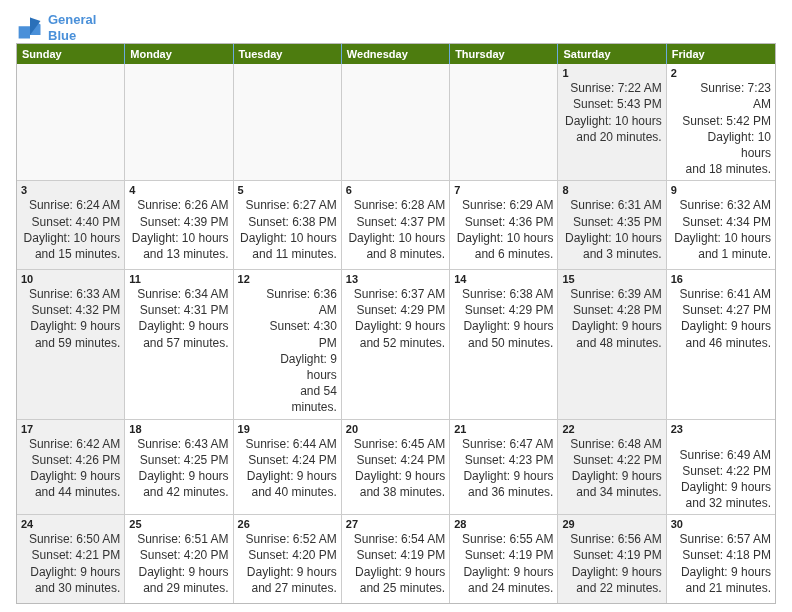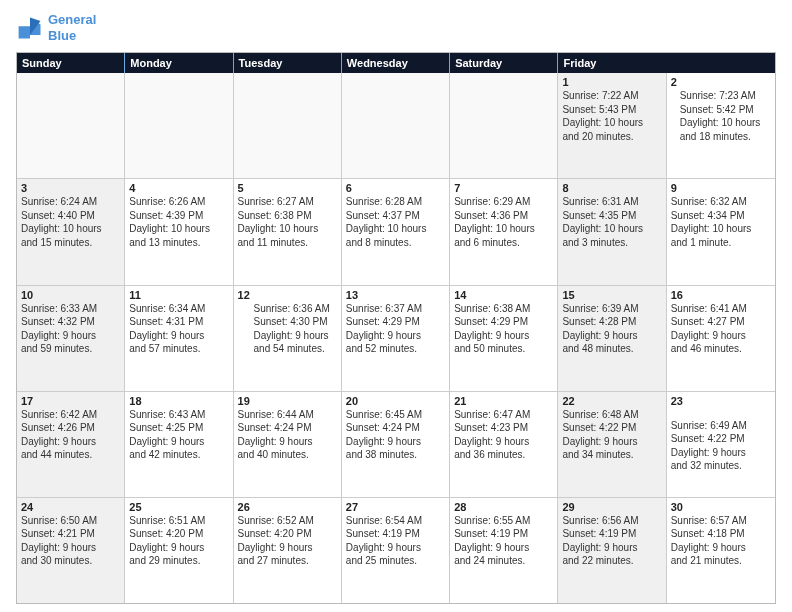--- a/index.html
+++ b/index.html
@@ -14,21 +14,21 @@
       width: 792px;
       height: 612px;
       padding: 12px 16px 8px 16px;
       display: flex;
       flex-direction: column;
     }
     .header {
       display: flex;
       align-items: flex-start;
       justify-content: space-between;
-      margin-bottom: 9px;
+      margin-bottom: 0;
     }
     .logo {
       display: flex;
       align-items: center;
       gap: 4px;
     }
     .logo-text {
       font-size: 13px;
       font-weight: bold;
       color: #333;
@@ -56,21 +56,21 @@
       margin-top: 2px;
     }
     .calendar {
       flex: 1;
       display: flex;
       flex-direction: column;
     }
     .cal-header {
       display: grid;
       grid-template-columns: repeat(7, 1fr);
-      background: #0f172a;
+      background: #4d7c0f;
     }
     .cal-header-cell {
       color: #fff;
       font-size: 11px;
       font-weight: bold;
       padding: 4px 5px;
       border-right: 1px solid #6aaae0;
     }
     .cal-header-cell:last-child { border-right: none; }
     .cal-body {
@@ -96,23 +96,24 @@
     .cal-cell:last-child { border-right: none; }
     .cal-cell.empty { background: #f9f9f9; }
     .cal-cell.shaded { background: #f0f0f0; }
     .day-num {
       font-size: 11px;
       font-weight: bold;
       margin-bottom: 1px;
       color: #222;
     }
     .cal-text {
-      font-size: 10px;
+      font-size: 12px;
       line-height: 1.35;
       color: #333;
+      text-align: right;
     }
     .outer-border {
       border: 1px solid #bbb;
     }
   </style>
 </head>
 <body>
 
 <div class="page">
   <div class="header">
@@ -133,20 +134,21 @@
       <div class="location"></div>
     </div>
   </div>
 
   <div class="calendar outer-border">
     <div class="cal-header">
     <div class="cal-header-cell">Sunday</div>
         <div class="cal-header-cell">Monday</div>
         <div class="cal-header-cell">Tuesday</div>
         <div class="cal-header-cell">Wednesday</div>
+        <div class="cal-header-cell">Thursday</div>
         <div class="cal-header-cell">Saturday</div>
         <div class="cal-header-cell">Friday</div>
       </div>
     <div class="cal-body">
     <div class="cal-row">
           <div class="cal-cell empty"></div>
           <div class="cal-cell empty"></div>
           <div class="cal-cell empty"></div>
           <div class="cal-cell empty"></div>
           <div class="cal-cell empty"></div>

